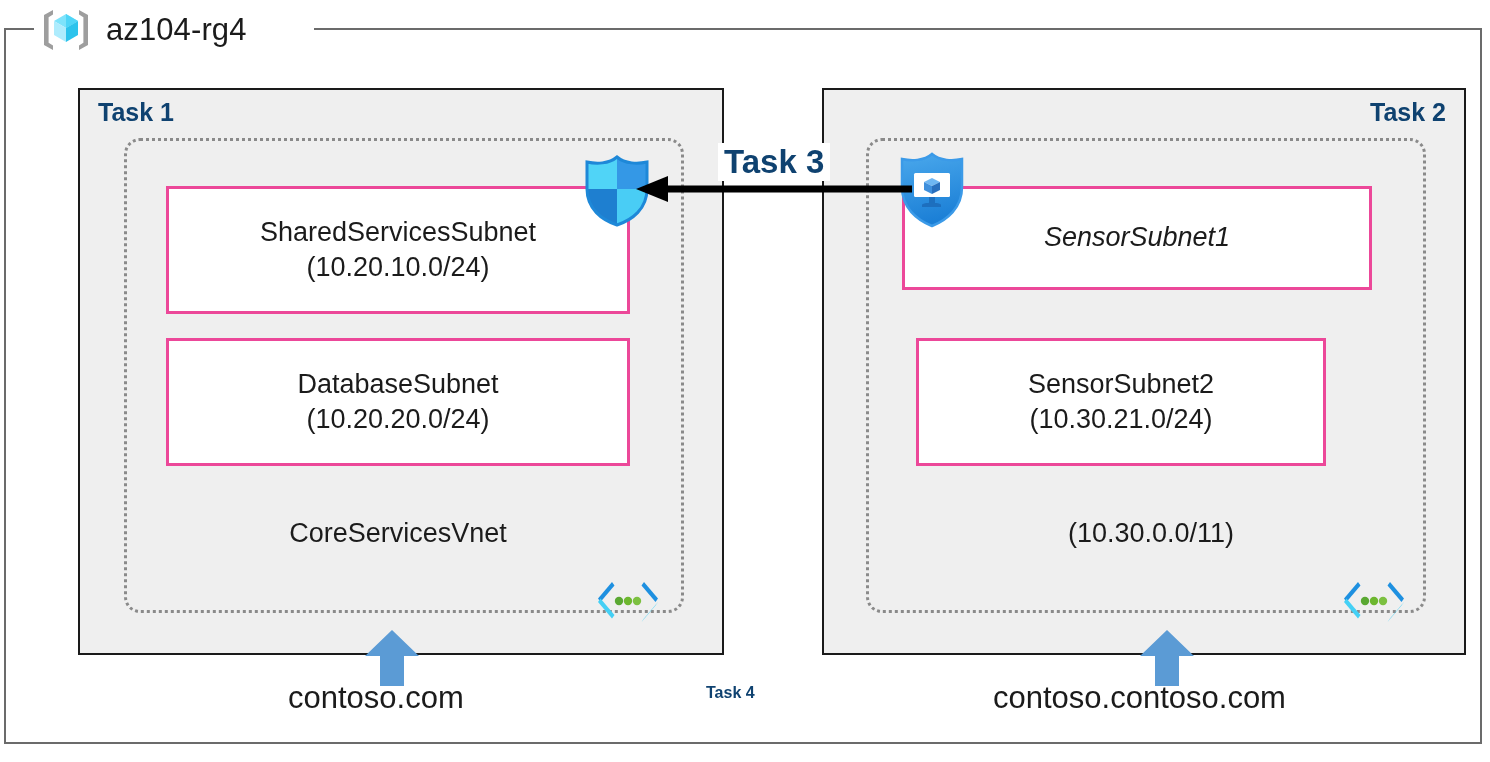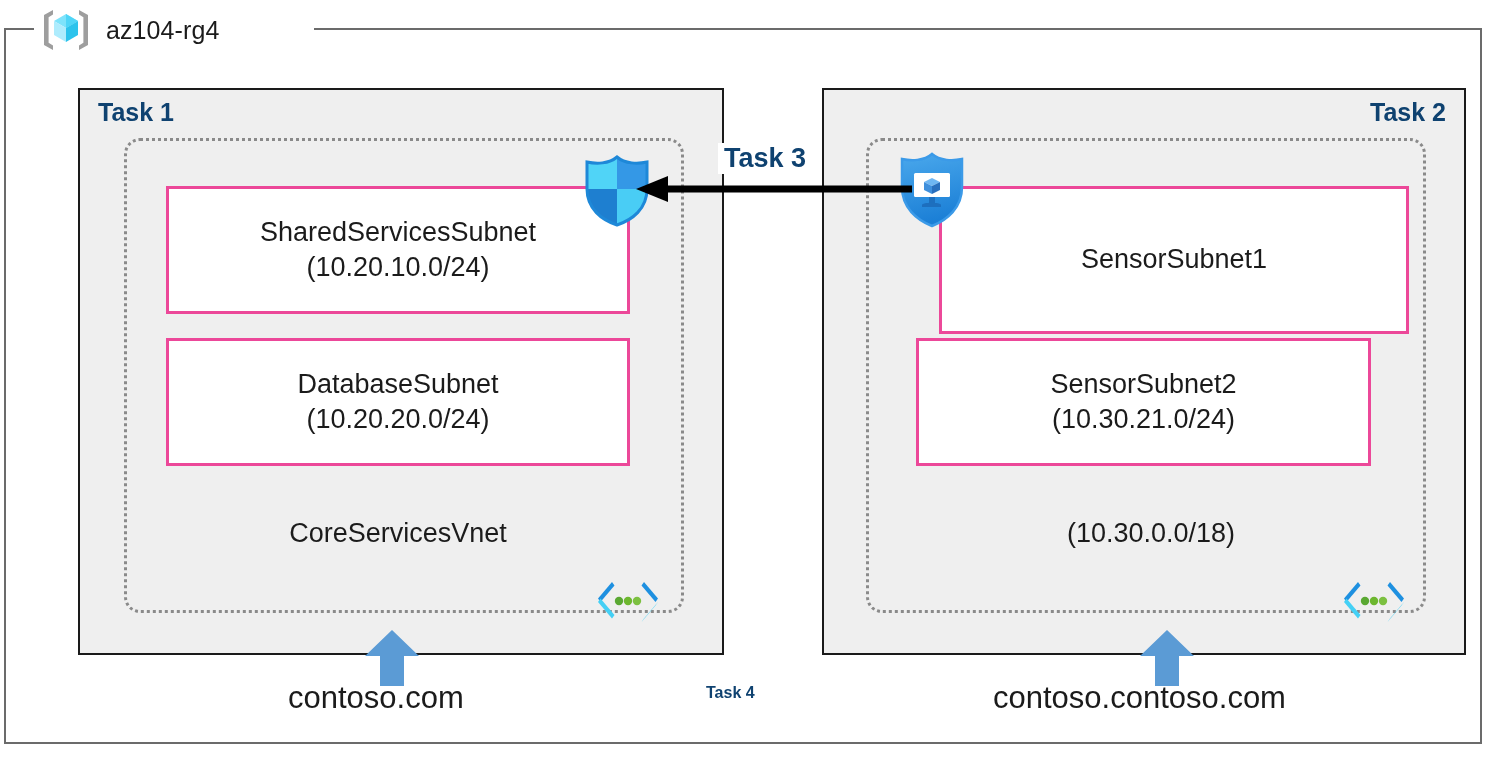--- a/index.html
+++ b/index.html
@@ -34,21 +34,21 @@
   }
   .rg-title-wrap{
     position:absolute;
     left:40px; top:8px;
     height:44px;
     display:flex;
     align-items:center;
     gap:14px;
   }
   .rg-title-text{
-    font-size:25px;
+    font-size:31px;
     color:#1b1b1b;
     white-space:nowrap;
     letter-spacing:.1px;
   }
 
   
   .rg-icon{width:52px;height:46px;display:block;}
 
   
   .task-panel{
@@ -95,22 +95,22 @@
     line-height:1.30;
   }
   .subnet .nm,
   .subnet .cidr{
     font-size:27px;
     color:#1b1b1b;
     white-space:nowrap;
   }
   #subnet-shared   { left:166px; top:186px; width:464px; height:128px; }
   #subnet-database { left:166px; top:338px; width:464px; height:128px; }
-  #subnet-sensor1  { left:939px; top:186px; width:470px; height:148px; }
-  #subnet-sensor2  { left:916px; top:338px; width:455px; height:128px; }
+  #subnet-sensor1  { left:902px; top:186px; width:470px; height:104px;font-style:italic; }
+  #subnet-sensor2  { left:916px; top:338px; width:410px; height:128px; }
 
   
   .vnet-caption{
     position:absolute;
     text-align:center;
     line-height:1.30;
   }
   .vnet-caption .nm,
   .vnet-caption .cidr{
     display:block;
@@ -133,21 +133,21 @@
 
   
   #peer-arrow{
     position:absolute;
     left:636px; top:172px;
     width:276px; height:34px;
   }
   #task3-label{
     position:absolute;
     left:718px; top:143px;
-    font-size:27px;
+    font-size:33px;
     font-weight:bold;
     color:#0f4270;
     background:#ffffff;
     padding:0 6px;
     white-space:nowrap;
   }
 
   
   .dns-arrow{ position:absolute; width:54px; height:56px; }
   #dns-arrow-left  { left:365px;  top:630px; }
@@ -242,21 +242,21 @@
   <div class="subnet" id="subnet-sensor1">
     <span class="nm">SensorSubnet1</span>
   </div>
 
   <div class="subnet" id="subnet-sensor2">
     <span class="nm">SensorSubnet2</span>
     <span class="cidr">(10.30.21.0/24)</span>
   </div>
 
   <div class="vnet-caption" id="caption-manu">
-    <span class="cidr">(10.30.0.0/18)</span>
+    <span class="cidr">(10.30.0.0/11)</span>
   </div>
 
   <span class="vnet-glyph" id="glyph-manu">
     <svg viewBox="0 0 72 44" xmlns="http://www.w3.org/2000/svg">
       <path d="M20 2 L22.5 5.5 L8.5 22 L6 18.5 Z" fill="#1e90e0"></path>
       <path d="M6 22 L8.5 18.5 L22.5 35 L20 38.5 Z" fill="#44d0f5"></path>
       <path d="M52 2 L49.5 5.5 L63.5 22 L66 18.5 Z" fill="#1e90e0"></path>
       <path d="M66 22 L63.5 25.5 L49.5 42 L52 38.5 Z" fill="#44d0f5"></path>
       <circle cx="27" cy="21" r="4.2" fill="#5aa832"></circle>
       <circle cx="36" cy="21" r="4.2" fill="#6db72f"></circle>

